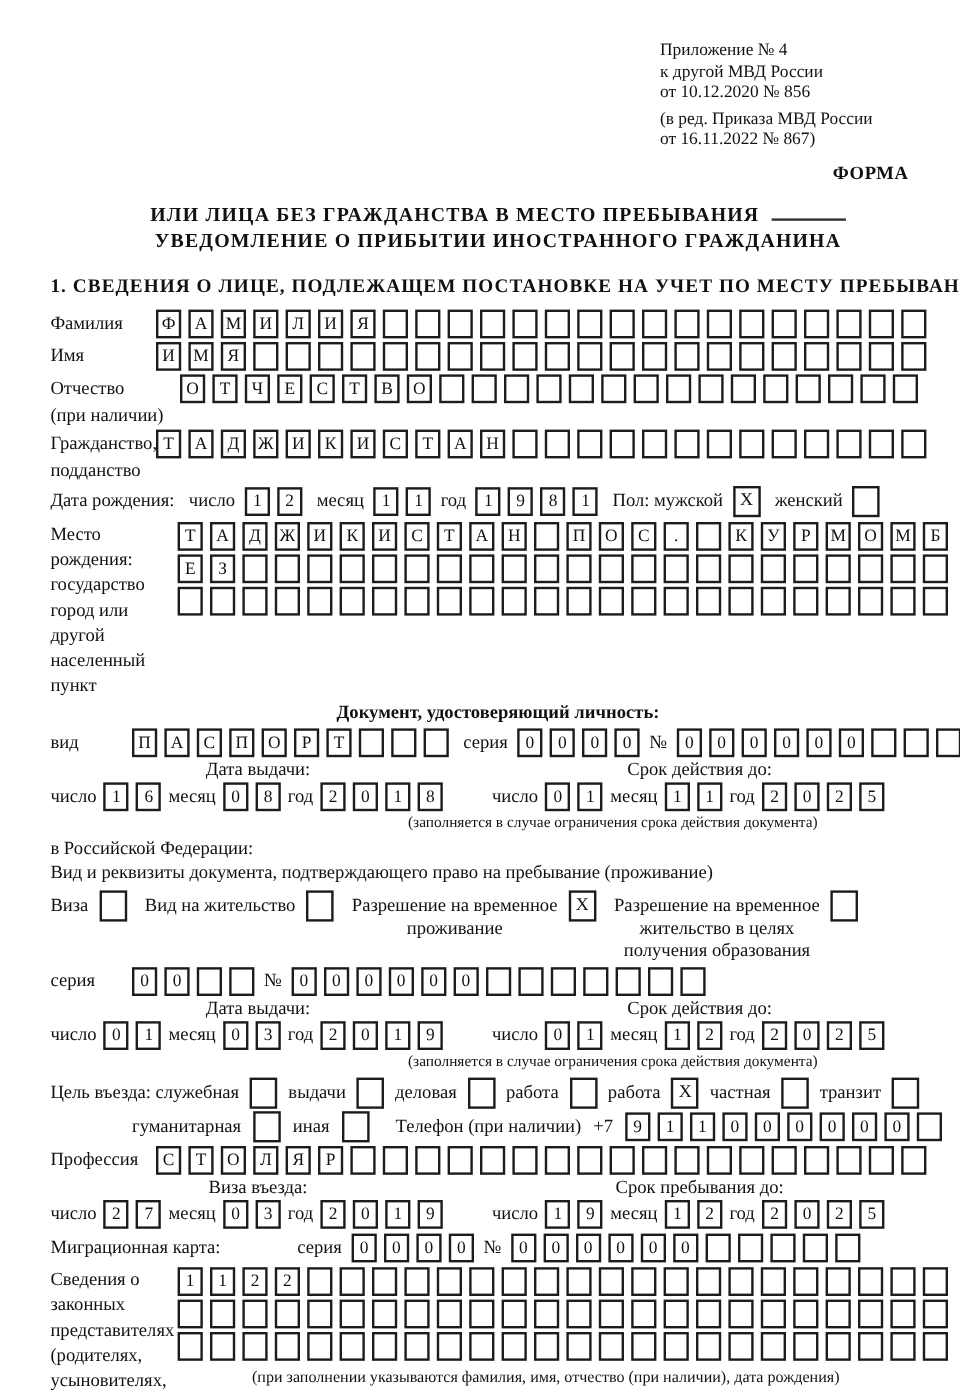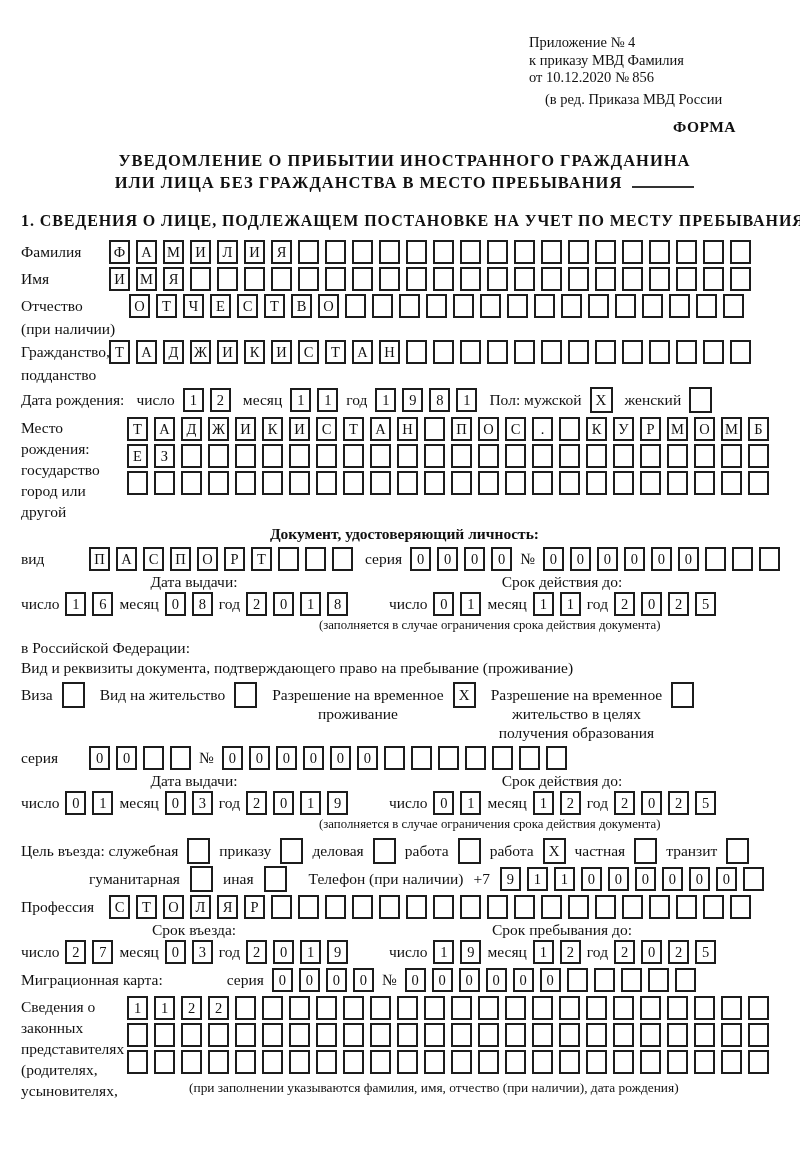--- a/index.html
+++ b/index.html
@@ -1,24 +1,24 @@
 <!DOCTYPE html>
 <html lang="ru"><head>
 <meta charset="utf-8">
 <style>
   *{margin:0;padding:0;box-sizing:border-box;}
   html,body{background:#fff;}
   .page{
     width:800px;height:1163px;overflow:hidden;background:#fff;color:#111;
     font-family:"Liberation Serif","DejaVu Serif",serif;font-size:15.5px;
-    padding:34px 12px 0 21px;position:relative;
+    padding:34px 12px 0 42px;position:relative;
   }
   
   .hdr{margin-left:508px;line-height:17.5px;font-size:14.5px;}
-  .hdr .p2{margin-top:4px;margin-left:16px;}
+  .hdr .p2{margin-top:4px;}
   .forma{margin-left:652px;margin-top:10px;font-weight:bold;font-size:15.5px;letter-spacing:.5px;}
   
   .title{margin-top:14px;text-align:center;font-weight:bold;font-size:16.5px;letter-spacing:1px;line-height:22px;}
   .blank-line{display:inline-block;width:62px;border-bottom:2px solid #333;margin-left:10px;vertical-align:baseline;}
   .sect{margin-top:18px;font-weight:bold;font-size:16px;letter-spacing:.9px;white-space:nowrap;}
   
   .frow{display:flex;align-items:center;margin-top:3px;}
   .frow.first{margin-top:10px;}
   .lbl{flex:0 0 auto;}
   .w88{width:88px;} .w108{width:108px;} .w60{width:60px;}
@@ -61,29 +61,30 @@
   .guard-note{margin-left:62px;font-size:13.4px;margin-top:3px;white-space:nowrap;}
   .mcard-series{margin-left:56px;}
 </style>
 </head>
 <body>
 
 <div class="page">
 
   <div class="hdr">
     <div>Приложение № 4</div>
-    <div>к приказу МВД Фамилия</div>
+    <div>к другой МВД России</div>
     <div>от 10.12.2020 № 856</div>
     <div class="p2">(в ред. Приказа МВД России</div>
+    <div>от 16.11.2022 № 867)</div>
   </div>
   <div class="forma">ФОРМА</div>
 
   <div class="title">
+    <div><span>ИЛИ ЛИЦА БЕЗ ГРАЖДАНСТВА В МЕСТО ПРЕБЫВАНИЯ</span><span class="blank-line"></span></div>
     <div>УВЕДОМЛЕНИЕ О ПРИБЫТИИ ИНОСТРАННОГО ГРАЖДАНИНА</div>
-    <div><span>ИЛИ ЛИЦА БЕЗ ГРАЖДАНСТВА В МЕСТО ПРЕБЫВАНИЯ</span><span class="blank-line"></span></div>
   </div>
 
   <div class="sect">1. СВЕДЕНИЯ О ЛИЦЕ, ПОДЛЕЖАЩЕМ ПОСТАНОВКЕ НА УЧЕТ ПО МЕСТУ ПРЕБЫВАНИЯ</div>
 
   <div class="frow first">
     <span class="lbl w88">Фамилия</span>
     <span class="cells">
         <span class="cell">Ф</span>
         <span class="cell">А</span>
         <span class="cell">М</span>
@@ -225,20 +226,21 @@
     <span class="cbx">X</span>
     <span class="sp">женский</span>
     <span class="cbx"></span>
   </div>
 
   <div class="blk">
     <div class="blk-lbl">
       <div>Место рождения:</div>
       <div>государство</div>
       <div>город или другой</div>
+      <div>населенный пункт</div>
     </div>
     <div class="blk-cells">
       <span class="cells">
           <span class="cell">Т</span>
           <span class="cell">А</span>
           <span class="cell">Д</span>
           <span class="cell">Ж</span>
           <span class="cell">И</span>
           <span class="cell">К</span>
           <span class="cell">И</span>
@@ -497,21 +499,21 @@
           <span class="cell">2</span>
           <span class="cell">5</span>
         </span>
     </div>
   </div>
   <div class="note-line">(заполняется в случае ограничения срока действия документа)</div>
 
   <div class="prow">
     <span>Цель въезда: служебная</span>
     <span class="cbx"></span>
-    <span>приказу</span>
+    <span>выдачи</span>
     <span class="cbx"></span>
     <span>деловая</span>
     <span class="cbx"></span>
     <span>работа</span>
     <span class="cbx"></span>
     <span>работа</span>
     <span class="cbx">X</span>
     <span>частная</span>
     <span class="cbx"></span>
     <span>транзит</span>
@@ -562,21 +564,21 @@
         <span class="cell"></span>
         <span class="cell"></span>
         <span class="cell"></span>
         <span class="cell"></span>
         <span class="cell"></span>
         <span class="cell"></span>
       </span>
   </div>
 
   <div class="dcaps">
-    <span class="dcapL">Срок въезда:</span>
+    <span class="dcapL">Виза въезда:</span>
     <span class="dcapR">Срок пребывания до:</span>
   </div>
   <div class="drow">
     <div class="dgroup">
       <span>число</span>
       <span class="cells">
           <span class="cell">2</span>
           <span class="cell">7</span>
         </span>
       <span>месяц</span>

